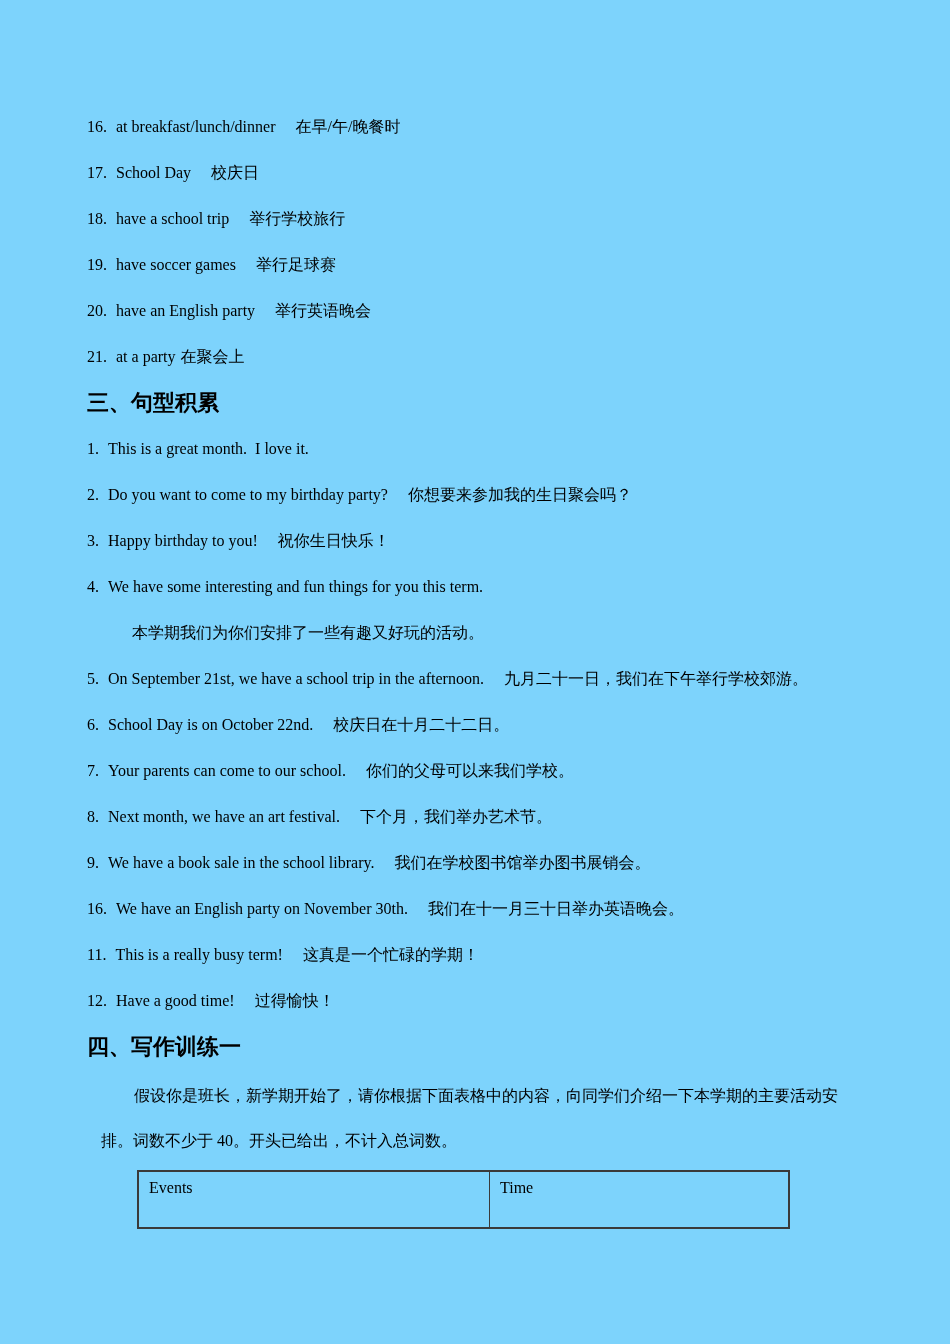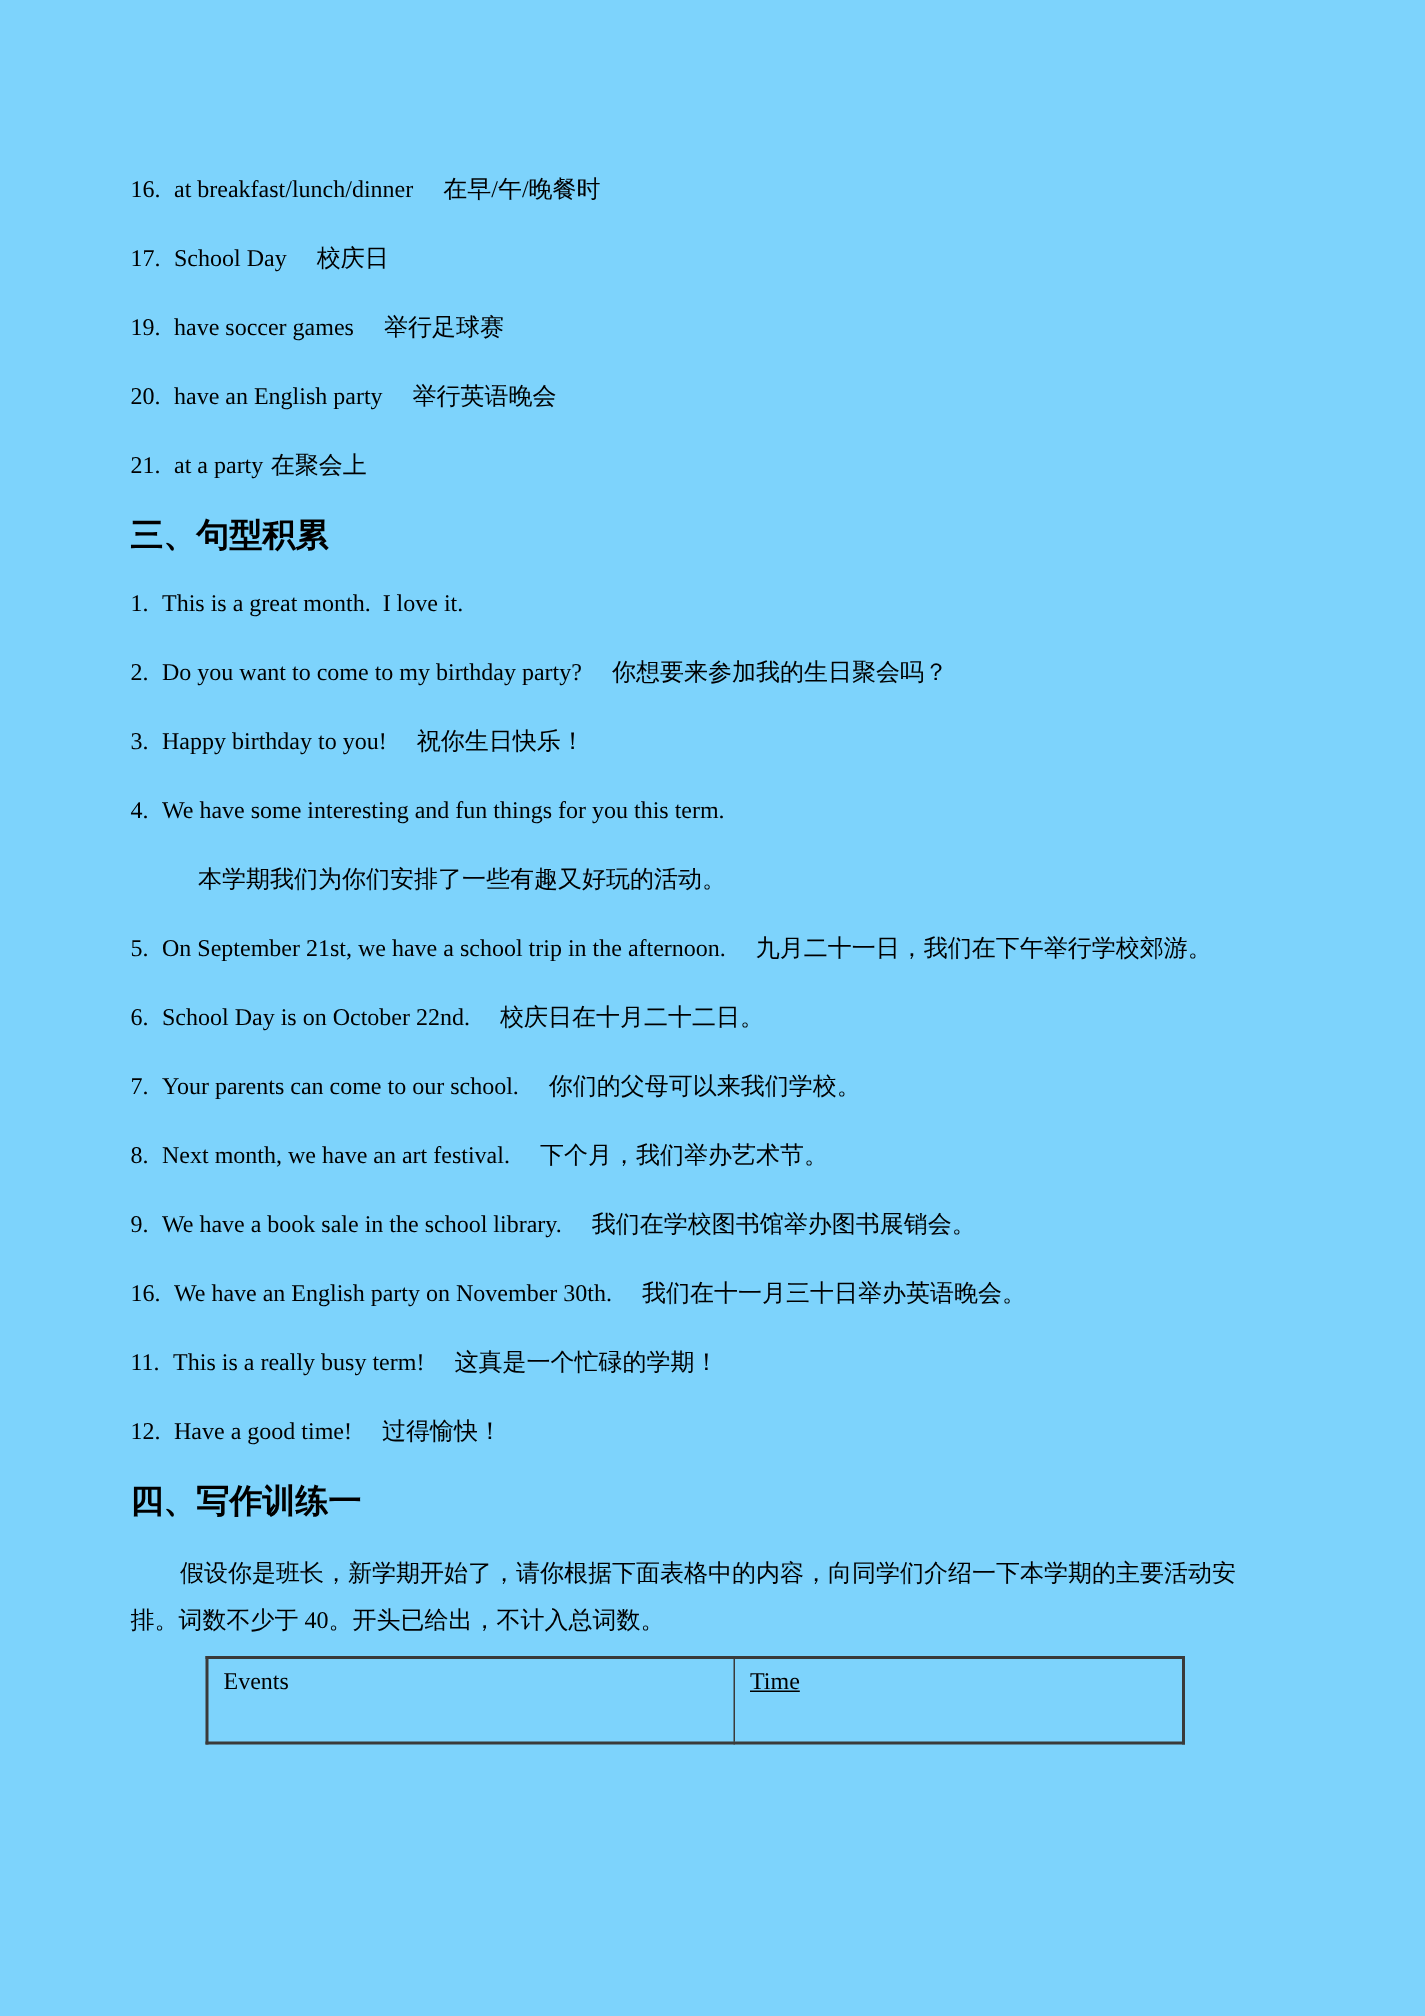--- a/index.html
+++ b/index.html
@@ -25,46 +25,47 @@
   p.cont{padding-left:33px;}
   p.cont .zh{margin-left:12px;}
   h3.sec{
     font-family:"Liberation Sans","DejaVu Sans",sans-serif;
     font-size:22px;
     font-weight:bold;
     line-height:22px;
     margin:4px 0 24px 0;
   }
   h3.sec4{margin-top:21px;margin-bottom:22px;}
-  p.para{margin:0;line-height:31px;white-space:pre-wrap;}
+  p.para{margin:14px;line-height:31px;white-space:pre-wrap;}
   p.para.first{padding-left:33px;}
   table.grid{
     border-collapse:collapse;
     margin:8px 0 0 50px;
     width:628px;
     table-layout:fixed;
   }
   table.grid td{
     border:1px solid #3a3a3a;
     vertical-align:top;
     padding:5px 10px;
     height:45px;
     line-height:21px;
   }
   table.grid{border:2px solid #3a3a3a;}
   td.col-events{width:330px;}
-  td.col-time{width:278px;text-decoration:underline;}
+  td.col-time{width:278px;}
 </style>
 </head>
 <body>
 
 <div class="page">
 
   <p class="line"><span class="num">16.</span><span class="en">at breakfast/lunch/dinner</span><span class="zh">在早/午/晚餐时</span></p>
   <p class="line"><span class="num">17.</span><span class="en">School Day</span><span class="zh">校庆日</span></p>
+  <p class="line"><span class="num">18.</span><span class="en">have a school trip</span><span class="zh">举行学校旅行</span></p>
   <p class="line"><span class="num">19.</span><span class="en">have soccer games</span><span class="zh">举行足球赛</span></p>
   <p class="line"><span class="num">20.</span><span class="en">have an English party</span><span class="zh">举行英语晚会</span></p>
   <p class="line"><span class="num">21.</span><span class="en">at a party</span><span class="zh zh-tight">在聚会上</span></p>
 
   <h3 class="sec">三、句型积累</h3>
 
   <p class="line"><span class="num">1.</span><span class="en">This is a great month.  I love it.</span><span class="zh"></span></p>
   <p class="line"><span class="num">2.</span><span class="en">Do you want to come to my birthday party?</span><span class="zh">你想要来参加我的生日聚会吗？</span></p>
   <p class="line"><span class="num">3.</span><span class="en">Happy birthday to you!</span><span class="zh">祝你生日快乐！</span></p>
   <p class="line"><span class="num">4.</span><span class="en">We have some interesting and fun things for you this term.</span><span class="zh"></span></p>

